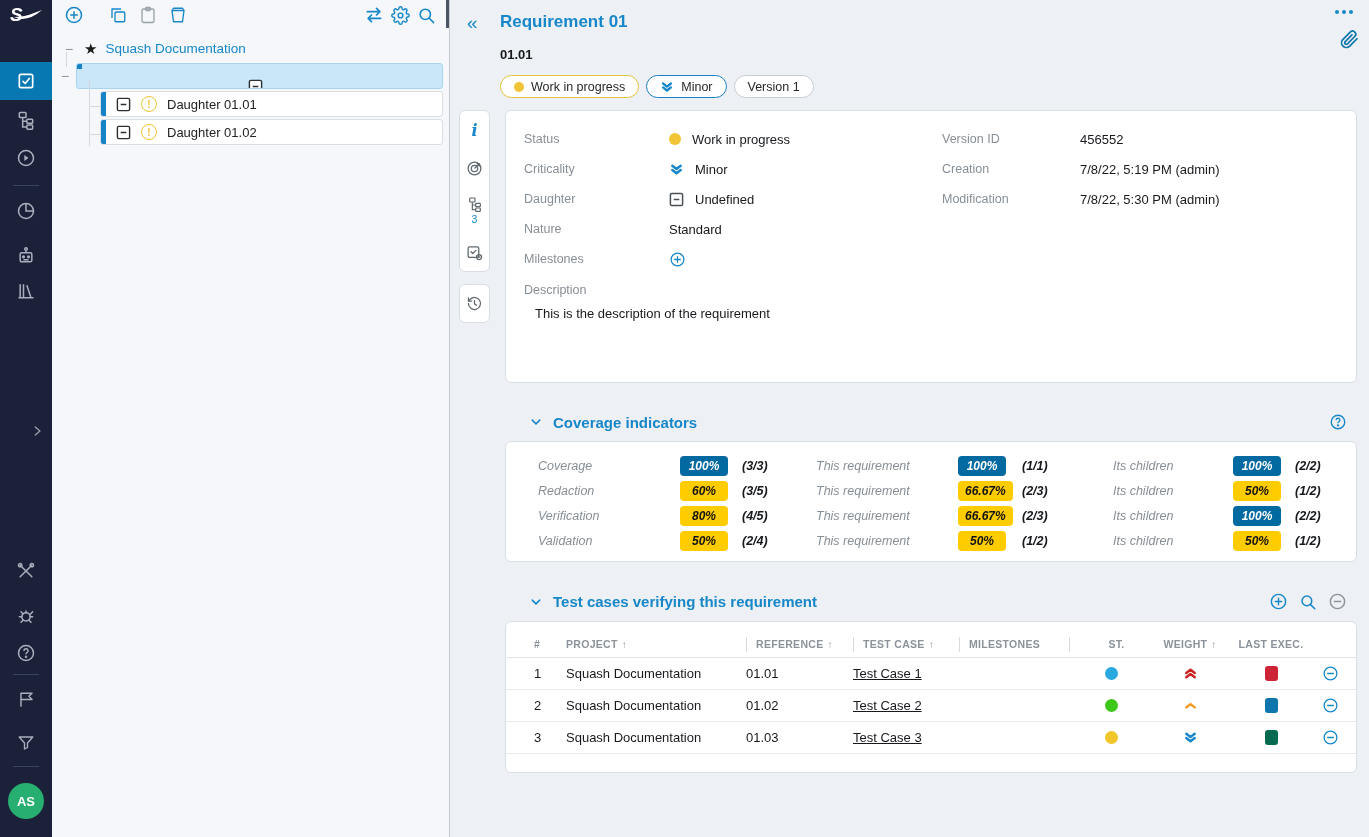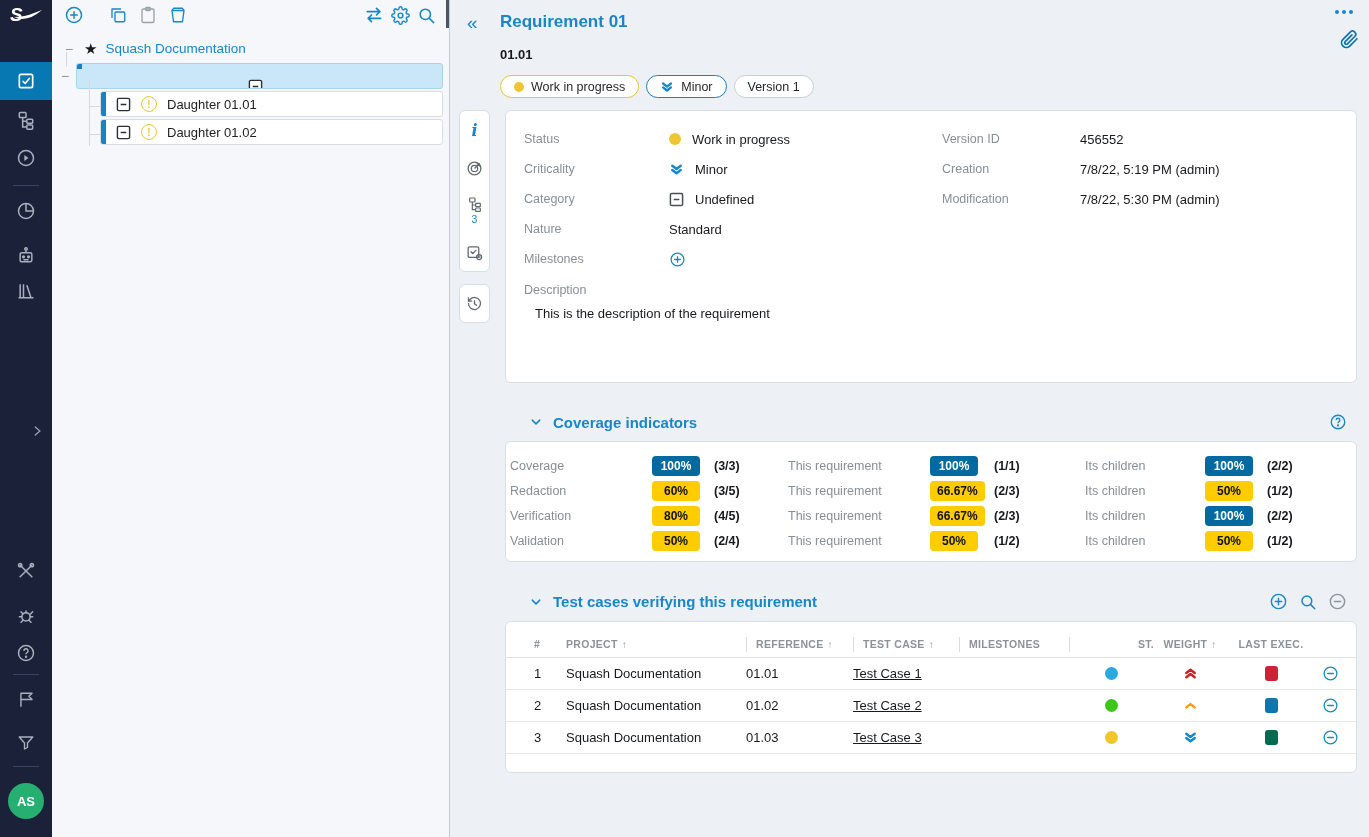--- a/index.html
+++ b/index.html
@@ -83,21 +83,21 @@
   
   .sec-head { display:flex; align-items:center; margin:30px 2px 10px 25px; }
   .sec-chev { color:#1787c9; margin-right:11px; cursor:pointer; }
   .sec-title { font-size:15px; font-weight:bold; color:#1787c9; }
   .sec-actions { margin-left:auto; display:flex; align-items:center; gap:11px; margin-right:8px; }
   .icbtn { cursor:pointer; color:#1787c9; display:flex; }
   .icbtn.gray { color:#8d959c; }
 
   
   .cov-card { height:121px; padding:11px 0; }
-  .cov-row { display:grid; grid-template-columns:142px 62px 74px 142px 64px 91px 120px 62px auto; align-items:center; height:25px; padding-left:4px; }
+  .cov-row { display:grid; grid-template-columns:142px 62px 74px 142px 64px 91px 120px 62px auto; align-items:center; height:25px; padding-left:32px;font-style:italic; }
   .cov-label, .cov-sub { color:#878f96; font-size:12.5px; }
   .cov-count { font-weight:bold; color:#17191c; font-size:12.5px; }
   .cov-badge { display:inline-block; min-width:48px; text-align:center; border-radius:4px; padding:3px 7px; font-weight:bold; font-size:12px; justify-self:start; }
   .cov-badge[data-level="success"] { background:#0369a1; color:#fff; }
   .cov-badge[data-level="warning"] { background:#ffcc00; color:#111; }
 
   
   .tc-card { height:152px; padding-top:9px; }
   .tgrid { display:grid; grid-template-columns:32px 180px 107px 106px 110px 85px 72px 90px 1fr; align-items:center; padding:0 12px 0 28px; }
   .thead { height:27px; color:#8b9299; font-size:10.5px; font-weight:bold; letter-spacing:.3px; border-bottom:1px solid #dfe3e7; }
@@ -442,21 +442,21 @@
                 <span style="color: rgb(23, 135, 201);">
                   <svg width="15" height="15" viewBox="0 0 16 16" fill="none" stroke="currentColor" stroke-width="2.6" stroke-linecap="round" stroke-linejoin="round">
                       <path d="M3.5 4l4.5 3.5L12.5 4"></path>
                       <path d="M3.5 8.5L8 12l4.5-3.5"></path>
                     </svg>
                 </span>
                 <span>Minor</span>
               </span>
             </div>
             <div class="f-row">
-              <span class="f-label">Category</span>
+              <span class="f-label">Daughter</span>
               <span class="f-val">
                 <span style="color:#4a4f54">
                   <svg width="15" height="15" viewBox="0 0 16 16" fill="none" stroke="currentColor" stroke-width="1.6">
                       <rect x="1.5" y="1.5" width="13" height="13" rx="1.5"></rect>
                       <path d="M5 8h6"></path>
                     </svg>
                 </span>
                 <span>Undefined</span>
               </span>
             </div>
@@ -608,21 +608,21 @@
                 <span>REFERENCE</span>
                 <span class="sort">↑</span>
               </span>
             <span class="hcell divl">
                 <span>TEST CASE</span>
                 <span class="sort">↑</span>
               </span>
             <span class="hcell divl">
                 <span>MILESTONES</span>
               </span>
-            <span class="hcell divl" style="justify-content:flex-end">
+            <span class="hcell divl" style="justify-content:center">
                 <span>ST.</span>
               </span>
             <span class="hcell" style="justify-content:center">
                 <span>WEIGHT</span>
                 <span class="sort">↑</span>
               </span>
             <span class="hcell" style="justify-content:center">
                 <span>LAST EXEC.</span>
               </span>
             <span></span>

